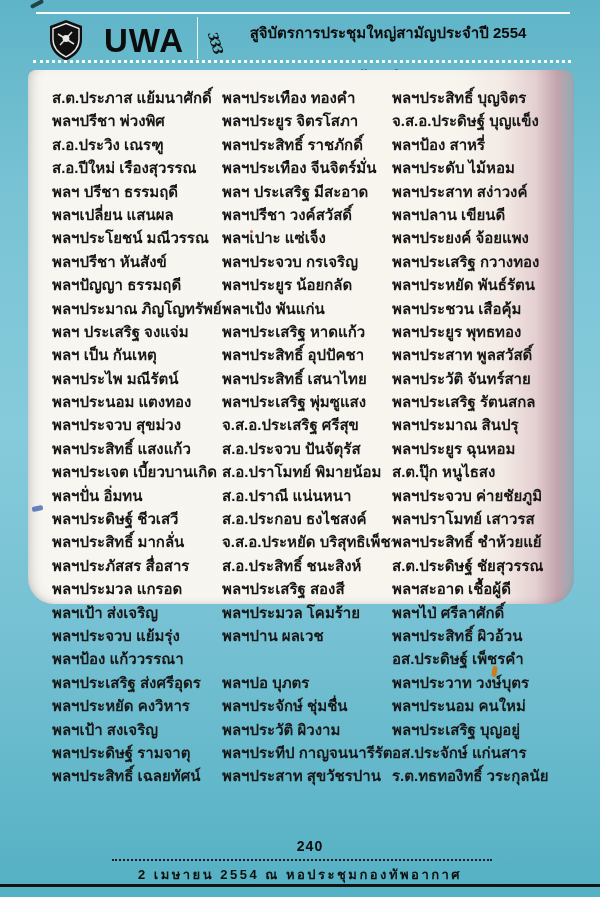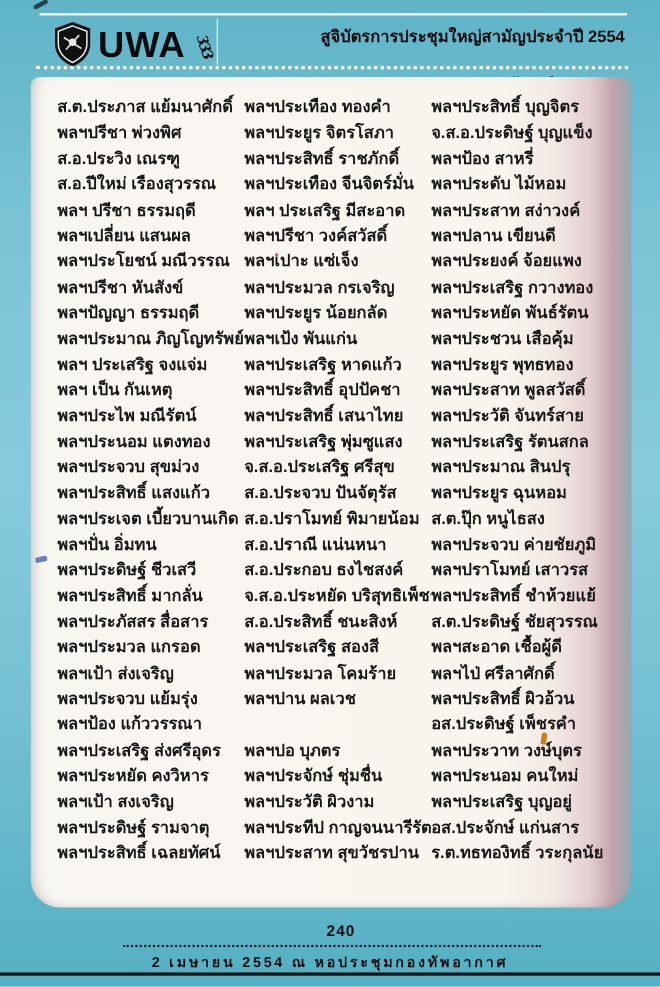--- a/index.html
+++ b/index.html
@@ -5,34 +5,34 @@
 <style>
   html,body{margin:0;padding:0;}
   body{
     width:600px;height:897px;position:relative;overflow:hidden;
     font-family:"Liberation Sans","DejaVu Sans",sans-serif;
     background:linear-gradient(180deg,#5fb4c7 0%,#79c3d5 22%,#86cbdc 48%,#74c0d2 72%,#54b0c3 100%);
   }
   
   .top-line{position:absolute;left:36px;top:12px;width:534px;height:2px;background:rgba(255,255,255,.95);}
   .corner-mark{position:absolute;left:30px;top:2px;width:14px;height:4px;background:#15262b;transform:rotate(-28deg);border-radius:2px;opacity:.8;}
-  .logo{position:absolute;left:48px;top:19px;display:flex;align-items:center;gap:5px;}
+  .logo{position:absolute;left:48px;top:19px;display:flex;align-items:center;gap:20px;}
   .logo svg{display:block;}
   .uwa{font-size:33px;font-weight:900;color:#0c0c0c;letter-spacing:1px;line-height:1;}
   .script333{font-family:"DejaVu Serif",serif;font-style:italic;font-weight:700;font-size:13px;color:#101010;
     transform:rotate(72deg) translateX(2px);display:inline-block;letter-spacing:-2px;}
   .divider-v{position:absolute;left:197px;top:17px;width:1px;height:42px;background:rgba(255,255,255,.85);}
-  .titles{position:absolute;left:208px;width:360px;top:21px;text-align:right;color:#0a0a0a;}
+  .titles{position:absolute;left:208px;width:360px;top:21px;text-align:center;color:#0a0a0a;}
   .title-1{font-size:15px;font-weight:800;}
   .title-2{font-size:14px;font-weight:800;margin-top:20px;text-decoration:underline;}
   .dotted-white{position:absolute;left:33px;top:60px;width:538px;height:0;border-top:3px dotted rgba(255,255,255,.95);}
 
   
   .paper{
-    position:absolute;left:28px;top:70px;width:546px;height:755px;
+    position:absolute;left:28px;top:70px;width:546px;height:534px;
     background:linear-gradient(90deg,#f8f6f1 0%,#f8f5ef 78%,#f3eae4 87%,#e4cfd1 93%,#c2a3ac 97%,#93a9b3 100%);
     border-radius:8px 10px 26px 26px;
     box-shadow:inset 10px 0 14px -10px rgba(40,60,70,.35), inset 0 -6px 10px -8px rgba(40,60,70,.25);
   }
   #names-grid{
     position:absolute;left:24px;top:16px;right:8px;
     display:grid;grid-template-columns:170px 170px 1fr;grid-auto-rows:23.4px;
   }
   .name-cell{
     font-size:15px;font-weight:700;color:#161616;line-height:23.4px;
@@ -96,21 +96,21 @@
       <div class="name-cell">พลฯ ปรีชา ธรรมฤดี</div>
       <div class="name-cell">พลฯ ประเสริฐ มีสะอาด</div>
       <div class="name-cell">พลฯประสาท สง่าวงค์</div>
       <div class="name-cell">พลฯเปลี่ยน แสนผล</div>
       <div class="name-cell">พลฯปรีชา วงค์สวัสดิ์</div>
       <div class="name-cell">พลฯปลาน เขียนดี</div>
       <div class="name-cell">พลฯประโยชน์ มณีวรรณ</div>
       <div class="name-cell">พลฯเปาะ แซ่เจ็ง</div>
       <div class="name-cell">พลฯประยงค์ จ้อยแพง</div>
       <div class="name-cell">พลฯปรีชา หันสังข์</div>
-      <div class="name-cell">พลฯประมวล กรเจริญ</div>
+      <div class="name-cell">พลฯประจวบ กรเจริญ</div>
       <div class="name-cell">พลฯประเสริฐ กวางทอง</div>
       <div class="name-cell">พลฯปัญญา ธรรมฤดี</div>
       <div class="name-cell">พลฯประยูร น้อยกลัด</div>
       <div class="name-cell">พลฯประหยัด พันธ์รัตน</div>
       <div class="name-cell">พลฯประมาณ ภิญโญทรัพย์</div>
       <div class="name-cell">พลฯเป้ง พันแก่น</div>
       <div class="name-cell">พลฯประชวน เสือคุ้ม</div>
       <div class="name-cell">พลฯ ประเสริฐ จงแจ่ม</div>
       <div class="name-cell">พลฯประเสริฐ หาดแก้ว</div>
       <div class="name-cell">พลฯประยูร พุทธทอง</div>

